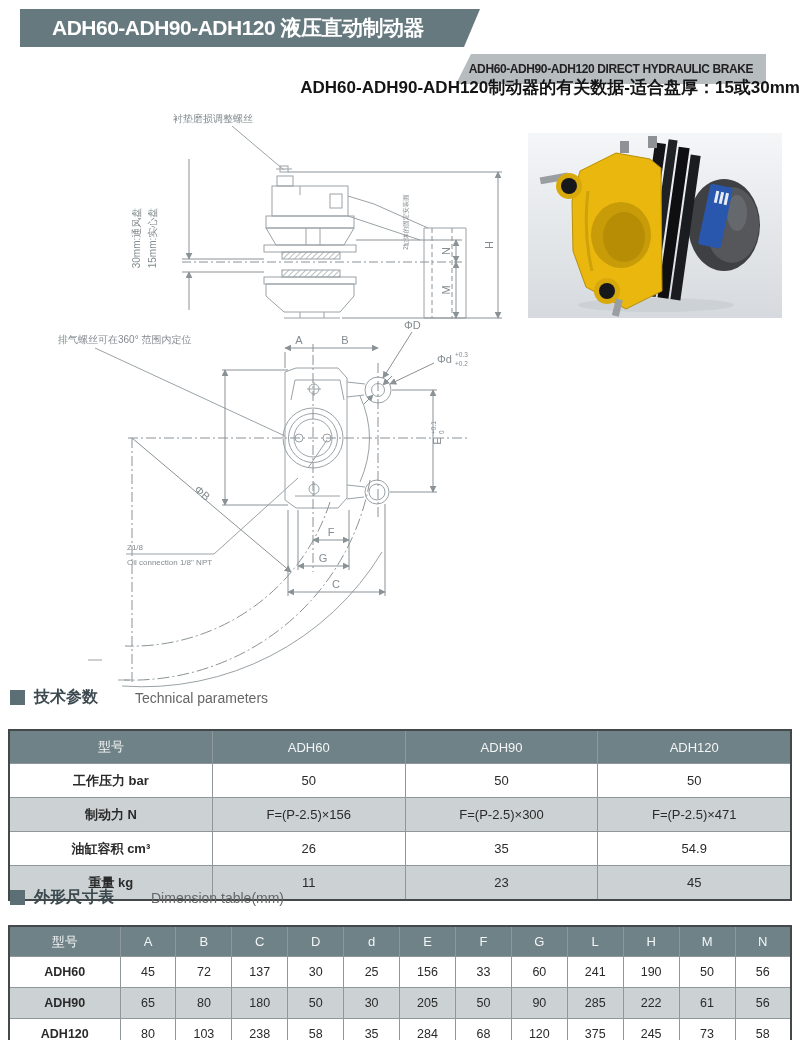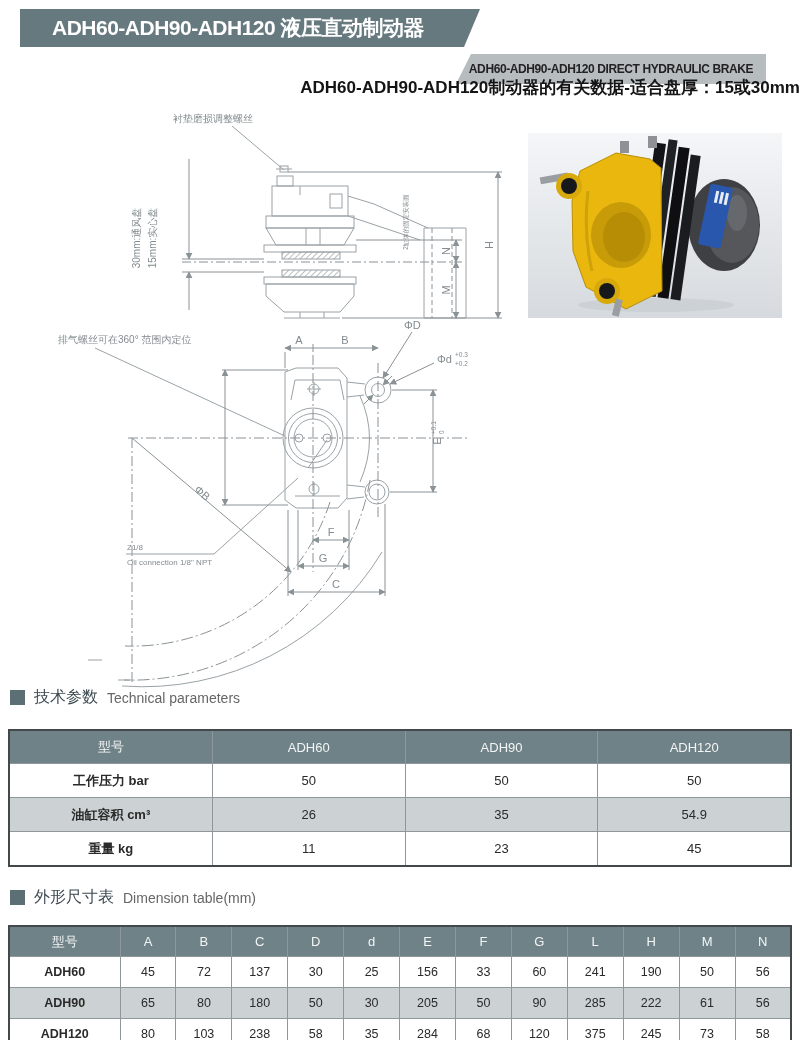--- a/index.html
+++ b/index.html
@@ -20,22 +20,22 @@
   .drawing .lb{font-size:10px;}
   .drawing .dl{font-size:11px;}
   .drawing .sm{font-size:8px;}
   .drawing .tn{font-size:6.5px;}
   .ln{stroke:#9aa2a6;stroke-width:1;fill:none;}
   .dm{stroke:#8a9296;stroke-width:1;fill:none;}
   .photo{position:absolute;left:528px;top:133px;width:254px;height:185px;}
   
   .sec{position:absolute;left:10px;display:flex;align-items:center;gap:9px;}
   .sec .sq{width:15px;height:15px;background:#5b6f75;}
-  .sec .cn{font-size:16px;font-weight:normal;color:#3c4a50;}
-  .sec .en{font-size:14px;color:#666;}
+  .sec .cn{font-size:16px;font-weight:bold;color:#3c4a50;}
+  .sec .en{font-size:14px;color:#666;margin-left:28px;}
   .sec1{top:687px;} .sec2{top:887px;}
   
   .tbl{position:absolute;left:8px;width:784px;border-collapse:collapse;table-layout:fixed;
        border:2px solid #43484a;margin-top:7px;}
   .tbl th{background:#6f8287;color:#f3f5f5;font-weight:normal;font-size:13px;
           border:1px solid #8f979a;height:30px;}
   .tbl td{font-size:13px;color:#2a2a2a;text-align:center;border:1px solid #8f979a;
           height:31px;background:#fff;}
   .tbl tbody tr:nth-child(even) td{background:#ccd2d3;}
   .tbl td:first-child{font-weight:bold;}
@@ -266,20 +266,26 @@
         </tr>
       </thead>
     <tbody>
         <tr>
           <td>工作压力 bar</td>
           <td>50</td>
           <td>50</td>
           <td>50</td>
         </tr>
         <tr>
+          <td>制动力 N</td>
+          <td>F=(P-2.5)×156</td>
+          <td>F=(P-2.5)×300</td>
+          <td>F=(P-2.5)×471</td>
+        </tr>
+        <tr>
           <td>油缸容积 cm³</td>
           <td>26</td>
           <td>35</td>
           <td>54.9</td>
         </tr>
         <tr>
           <td>重量 kg</td>
           <td>11</td>
           <td>23</td>
           <td>45</td>

